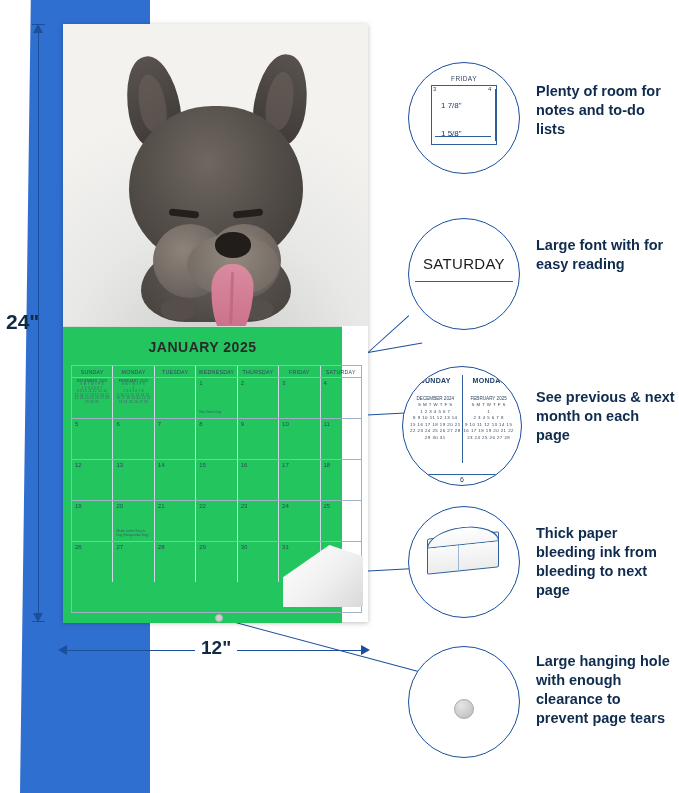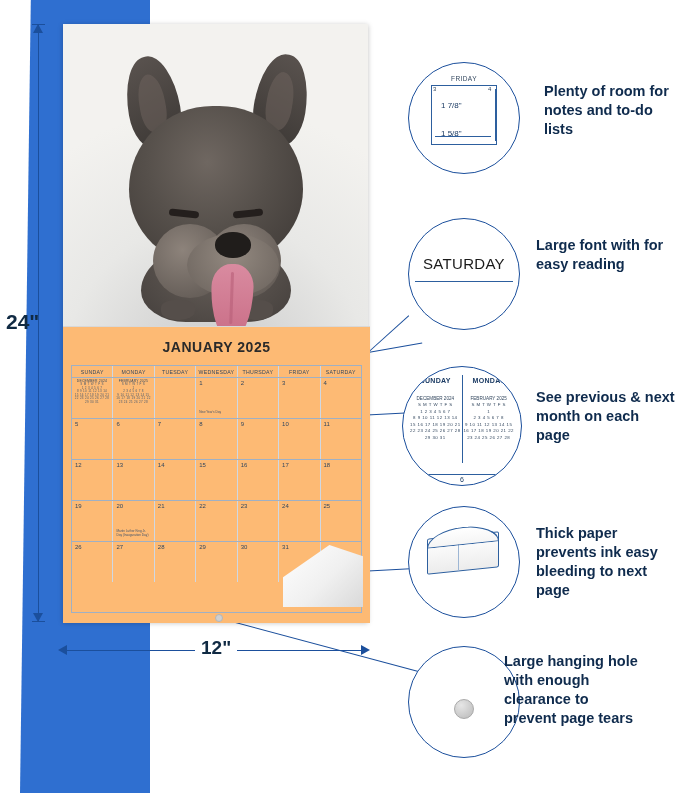--- a/index.html
+++ b/index.html
@@ -127,21 +127,21 @@
     background:radial-gradient(ellipse at 50% 20%,#6a625c,#443f3c);
     border-radius:46% 46% 30% 30%/60% 60% 40% 40%;
   }
   .paw{position:absolute;top:252px;width:34px;height:20px;border-radius:40% 40% 45% 45%;
     background:#554e4a;}
   .paw.l{left:50px;}
   .paw.r{right:48px;}
 
   
   .cal{
-    position:absolute;left:0;top:302px;width:307px;height:296px;background:#fdba74;
+    position:absolute;left:0;top:302px;width:279px;height:296px;background:#22c55e;
     border-top:1px solid #d8d8d8;
   }
   .cal-title{
     text-align:center;font-size:14px;font-weight:bold;letter-spacing:.5px;
     color:#2a2a2a;padding:12px 0 8px 0;
   }
   .cal-grid{position:absolute;left:8px;top:38px;width:289px;height:246px;border:1px solid #9fb0c4;}
   .dow-row{display:flex;border-bottom:1px solid #9fb0c4;}
   .dow{
     flex:1;text-align:center;font-size:5.2px;letter-spacing:.3px;color:#33475e;
@@ -431,21 +431,21 @@
 <div class="circle" style="left:408px;top:62px;width:110px;height:110px;">
   <div class="c1-label">FRIDAY</div>
   <div class="c1-box"></div>
   <div class="c1-n" style="left:24px;top:23px;">3</div>
   <div class="c1-n" style="left:79px;top:23px;">4</div>
   <div class="c1-arrow-v"></div>
   <div class="c1-arrow-h"></div>
   <div class="c1-dimv" style="left:32px;top:38px;">1 7/8"</div>
   <div class="c1-dimh" style="left:32px;top:66px;">1 5/8"</div>
 </div>
-<div class="feat-text" style="left:536px;top:82px;width:135px;margin-left:8px;">Plenty of room for notes and to-do lists</div>
+<div class="feat-text" style="left:536px;top:82px;width:135px;">Plenty of room for notes and to-do lists</div>
 
 <div class="circle" style="left:408px;top:218px;width:110px;height:110px;">
   <div class="c2-text">SATURDAY</div>
   <div class="c2-line"></div>
 </div>
 <div class="feat-text" style="left:536px;top:236px;width:135px;">Large font with for easy reading</div>
 
 <div class="circle" style="left:402px;top:366px;width:118px;height:118px;">
   <div class="c3-divider"></div>
   <div class="c3-col" style="left:4px;">
@@ -472,18 +472,18 @@
   <div class="c3-num">6</div>
 </div>
 <div class="feat-text" style="left:536px;top:388px;width:140px;">See previous &amp; next month on each page</div>
 
 <div class="circle" style="left:408px;top:506px;width:110px;height:110px;">
   <div class="paper-stack">
     <div class="paper-line"></div>
   </div>
   <div class="paper-top"></div>
 </div>
-<div class="feat-text" style="left:536px;top:524px;width:140px;">Thick paper prevents ink easy bleeding to next page</div>
+<div class="feat-text" style="left:536px;top:524px;width:140px;">Thick paper bleeding ink from bleeding to next page</div>
 
 <div class="circle" style="left:408px;top:646px;width:110px;height:110px;">
   <div class="hole-big"></div>
 </div>
-<div class="feat-text" style="left:504px;top:652px;width:140px;">Large hanging hole with enough clearance to prevent page tears</div>
+<div class="feat-text" style="left:536px;top:652px;width:140px;">Large hanging hole with enough clearance to prevent page tears</div>
 
 </body></html>

